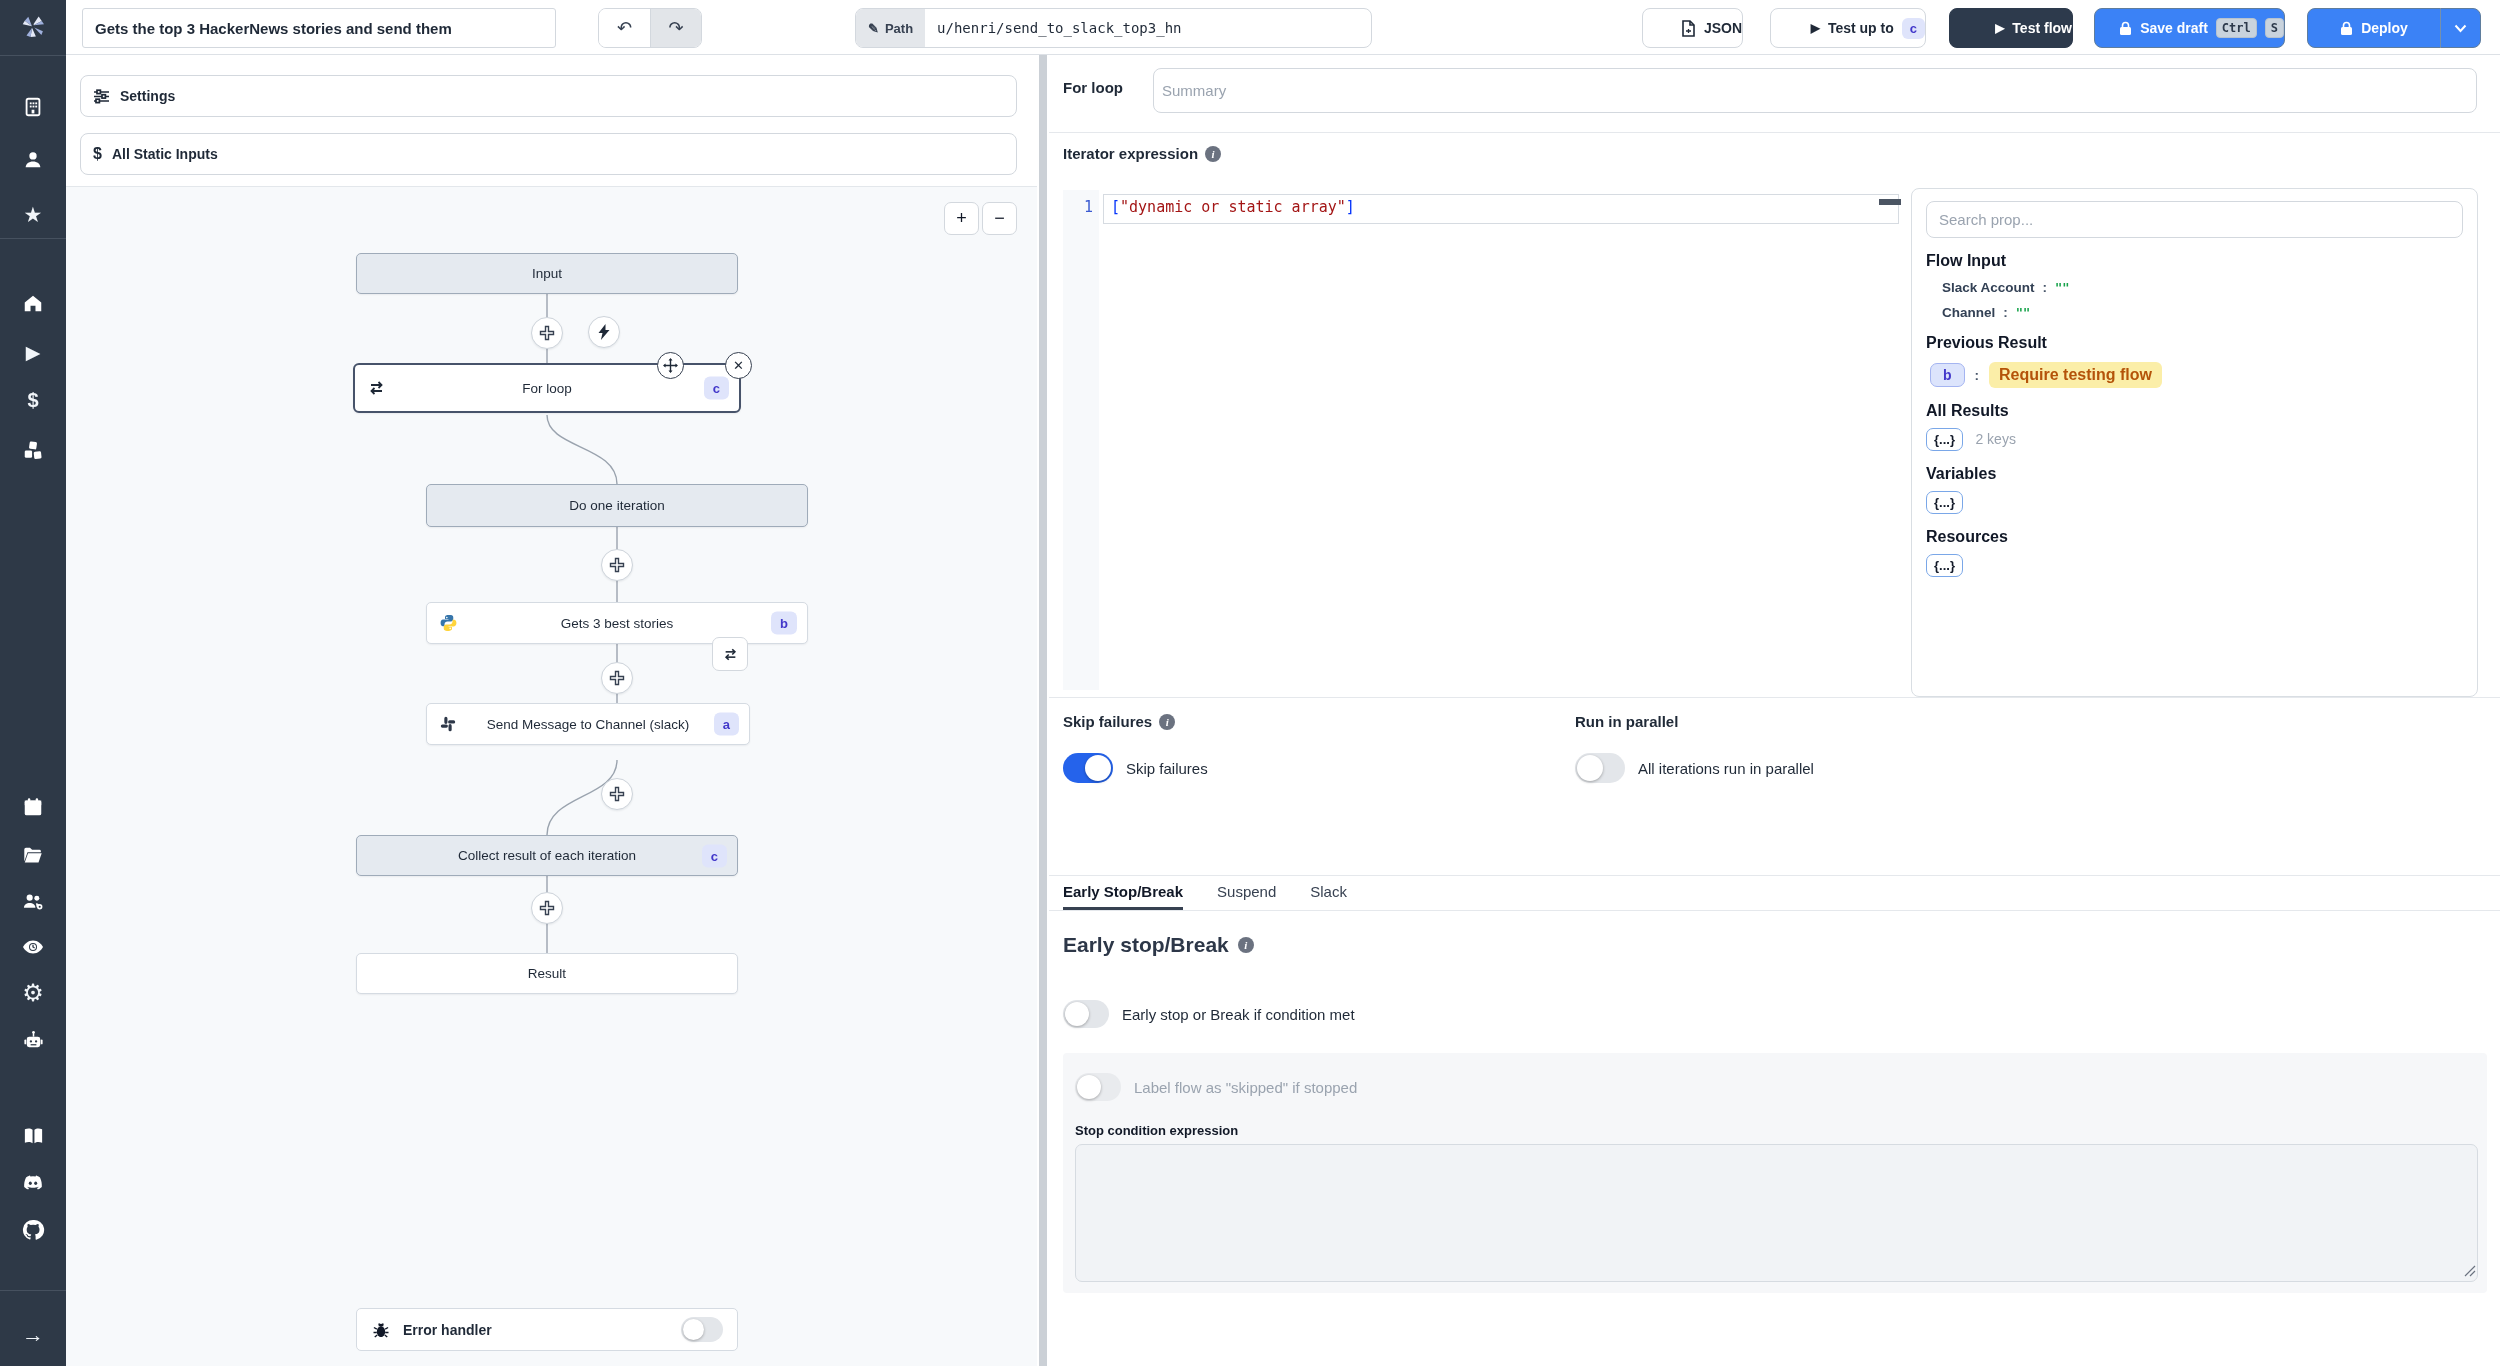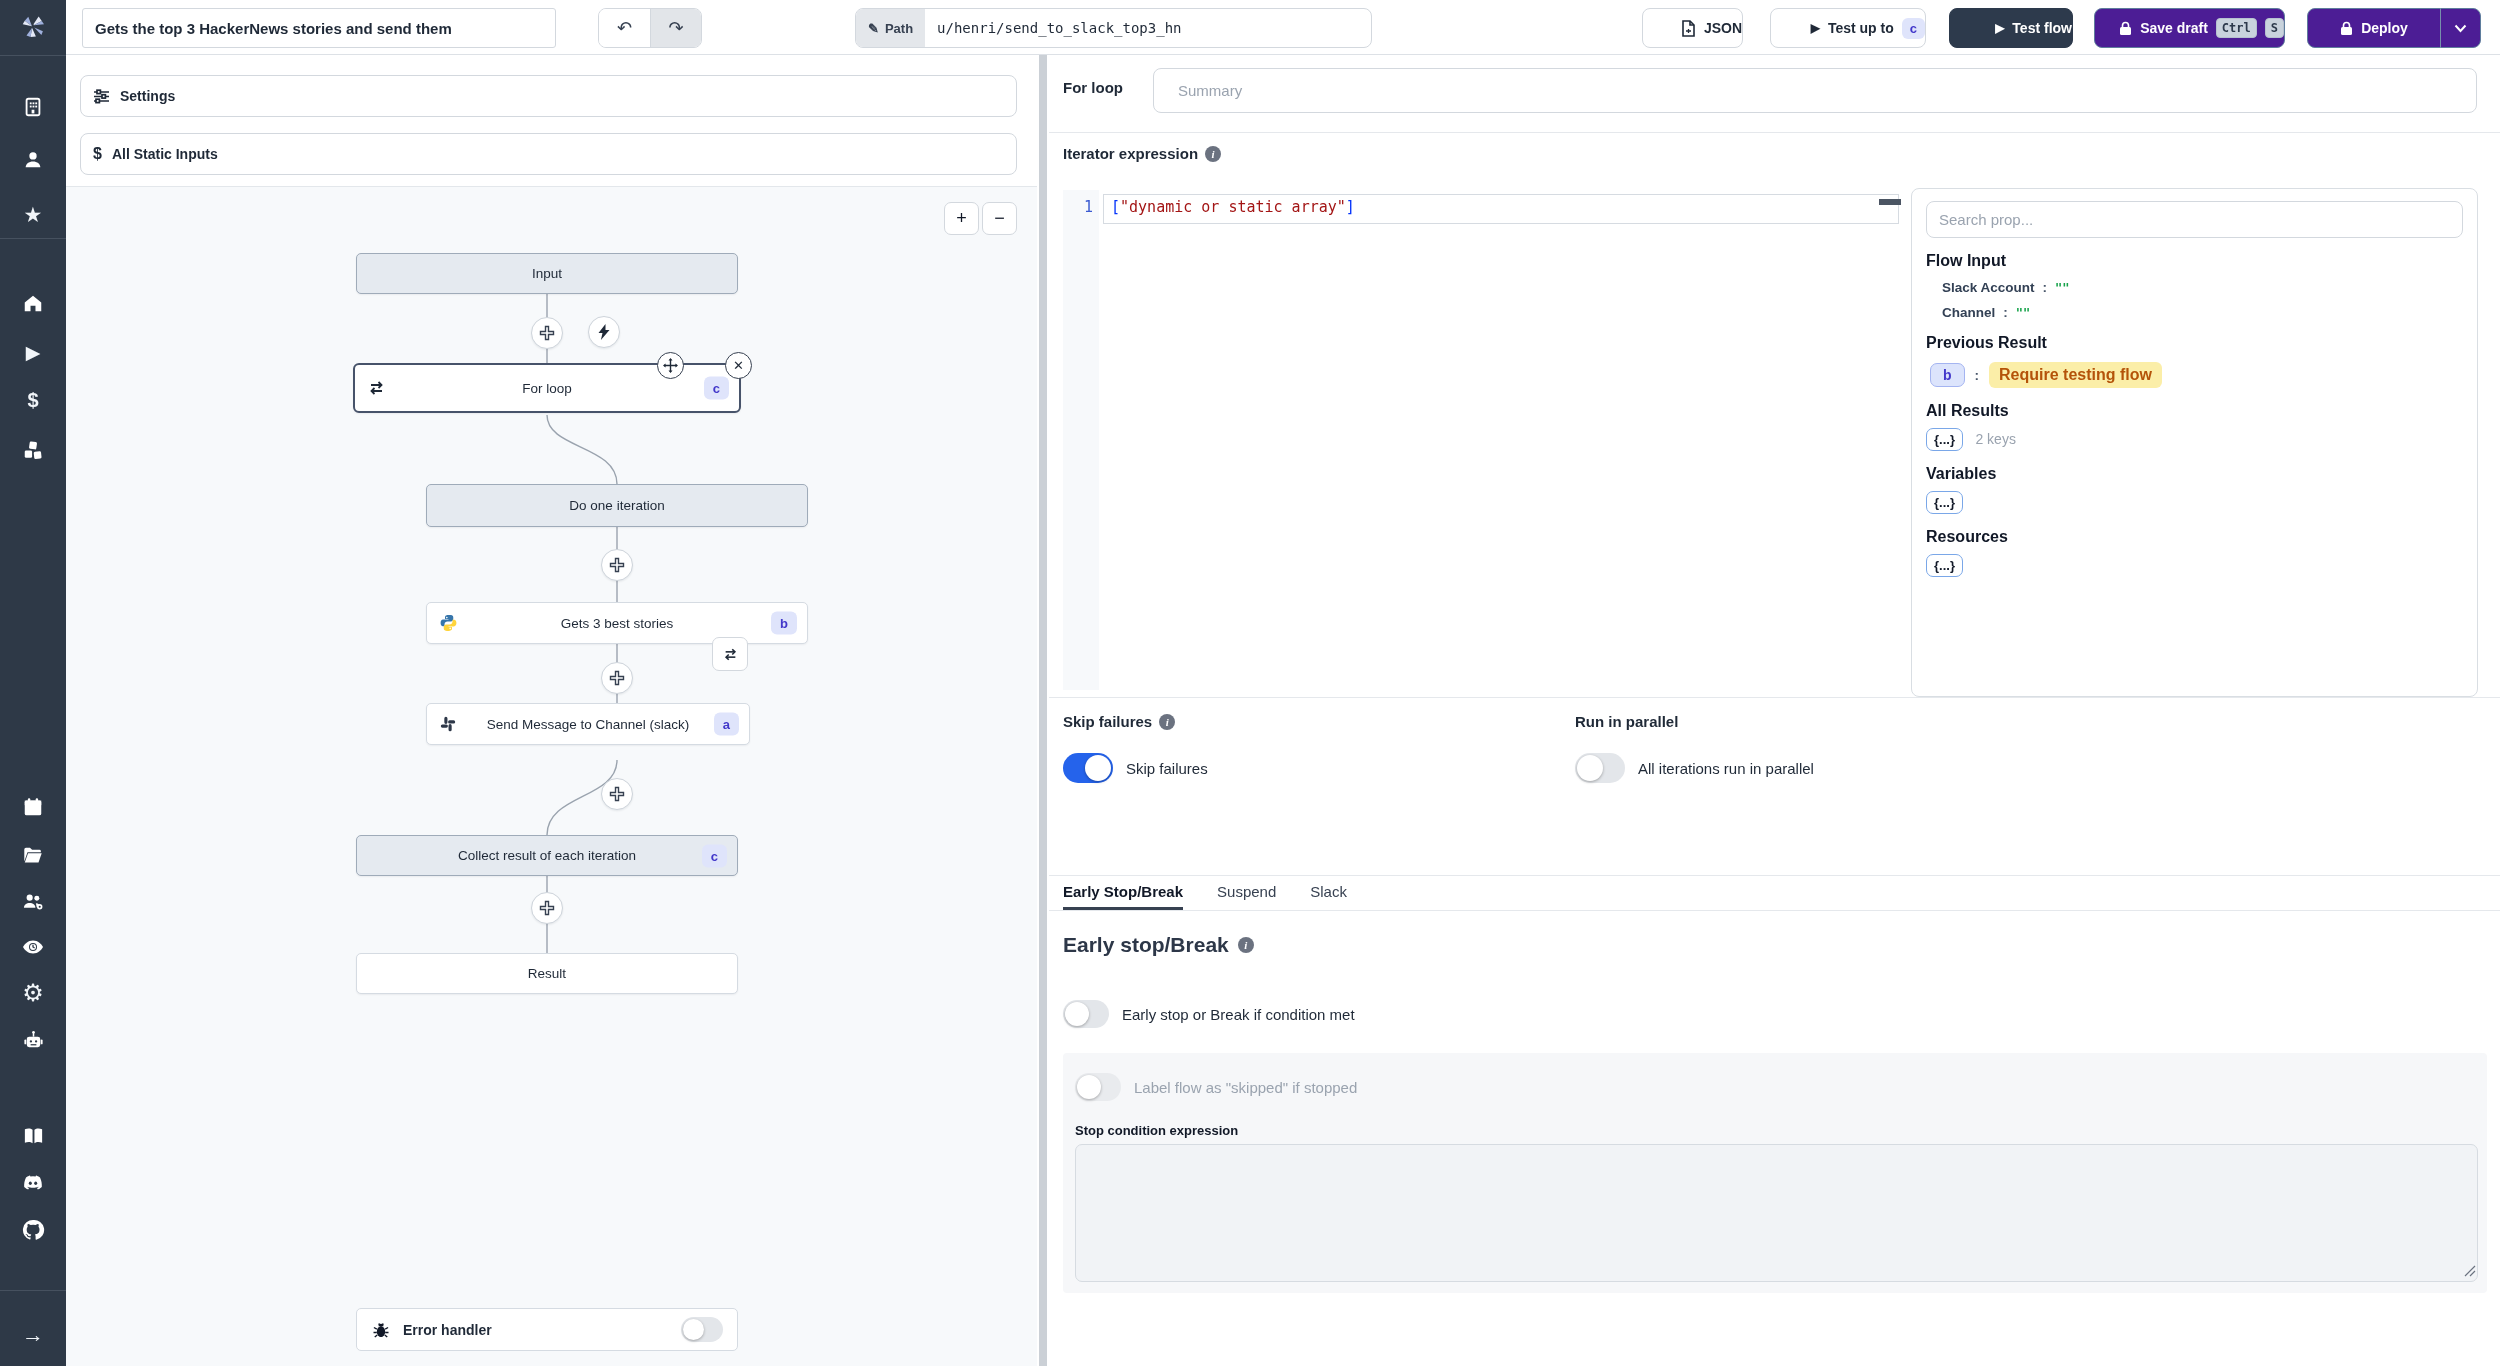--- a/index.html
+++ b/index.html
@@ -17,21 +17,21 @@
   .topbar { position:absolute; left:66px; top:0; width:2434px; height:55px; background:#fff; border-bottom:1px solid #dde1e6; }
   .title-input { position:absolute; left:16px; top:8px; width:474px; height:40px; border:1px solid #d3d8de; border-radius:3px; padding:0 12px; font-size:15px; font-weight:bold; color:#1f2937; white-space:nowrap; overflow:hidden; display:flex; align-items:center; background:#fff; }
   .undo-group { position:absolute; left:532px; top:8px; height:40px; display:flex; border:1px solid #d3d8de; border-radius:8px; overflow:hidden; }
   .undo-btn { width:51px; height:100%; display:flex; align-items:center; justify-content:center; font-size:18px; color:#374151; background:#fff; cursor:pointer; }
   .undo-btn.redo { background:#e2e5e9; border-left:1px solid #d3d8de; }
   .path-box { position:absolute; left:789px; top:8px; width:517px; height:40px; border:1px solid #d3d8de; border-radius:8px; display:flex; align-items:center; overflow:hidden; background:#fff; }
   .path-chip { height:100%; background:#e4e7eb; display:flex; align-items:center; gap:6px; padding:0 12px; font-size:13px; font-weight:bold; color:#374151; }
   .path-value { font-family:"DejaVu Sans Mono", monospace; font-size:14px; color:#1f2937; padding:0 12px; }
   .tb-btn { position:absolute; top:8px; height:40px; border:1px solid #d3d8de; border-radius:8px; background:#fff; display:flex; align-items:center; justify-content:flex-end; gap:8px; font-size:14px; font-weight:bold; color:#1f2937; cursor:pointer; }
   .tb-btn.dark { background:#2d3a4c; border-color:#2d3a4c; color:#fff; }
-  .tb-btn.steel { background:#4c1d95; border-color:#5f7d9d; color:#fff; }
+  .tb-btn.steel { background:#3b82f6; border-color:#5f7d9d; color:#fff; }
   .mini-badge { background:#dfe4fb; color:#4338ca; font-weight:bold; font-size:13px; border-radius:6px; padding:3px 8px; }
   .kbd { background:#c9d3dd; color:#2d3a4c; font-family:"DejaVu Sans Mono", monospace; font-size:12px; border-radius:4px; padding:2px 5px; border:1px solid #b6c2cf; }
   .deploy-sep { width:1px; height:40px; background:#7690ab; }
   .play-glyph { font-size:12px; }
 
   
   .leftpane { position:absolute; left:66px; top:55px; width:971px; height:1311px; background:#fff; }
   .panel-btn { position:absolute; left:14px; width:937px; height:42px; border:1px solid #d3d8de; border-radius:8px; background:#fff; display:flex; align-items:center; gap:10px; padding:0 12px; font-size:14px; font-weight:bold; color:#1f2937; cursor:pointer; }
   .canvas { position:absolute; left:0; top:131px; width:971px; height:1180px; background:#f7f9fb; border-top:1px solid #e3e7eb; overflow:hidden; }
   .zoom-btn { position:absolute; top:15px; width:35px; height:33px; border:1px solid #d3d8de; border-radius:7px; background:#fff; display:flex; align-items:center; justify-content:center; font-size:18px; color:#111827; cursor:pointer; }
@@ -47,21 +47,21 @@
   .loop-chip { position:absolute; width:36px; height:34px; background:#fff; border:1px solid #d3d8de; border-radius:7px; display:flex; align-items:center; justify-content:center; cursor:pointer; }
 
   .errnode { position:absolute; left:290px; top:1121px; width:382px; height:43px; background:#fff; border:1px solid #d5dbe2; border-radius:5px; display:flex; align-items:center; gap:12px; padding:4px 14px; font-size:14px; font-weight:bold; cursor:pointer; }
 
   
   .splitter { position:absolute; left:1037px; top:55px; width:12px; height:1311px; background:#cbd0d6; border-left:2px solid #fff; border-right:2px solid #fff; cursor:col-resize; }
 
   
   .rightpane { position:absolute; left:1049px; top:55px; width:1451px; height:1311px; background:#fff; }
   .module-label { position:absolute; left:14px; top:24px; font-size:15px; font-weight:bold; }
-  .summary-input { position:absolute; left:104px; top:13px; width:1324px; height:45px; border:1px solid #d3d8de; border-radius:8px; padding:0 24px; font-size:15px; font-family:"Liberation Sans", sans-serif; color:#1f2937; background:#fff; }
+  .summary-input { position:absolute; left:104px; top:13px; width:1324px; height:45px; border:1px solid #d3d8de; border-radius:8px; padding:0 8px; font-size:15px; font-family:"Liberation Sans", sans-serif; color:#1f2937; background:#fff; }
   .summary-input::placeholder { color:#9aa3af; }
   .rdivider { position:absolute; left:0; width:1451px; border-top:1px solid #e5e8ec; }
   .section-label { font-size:15px; font-weight:bold; color:#1f2937; display:flex; align-items:center; gap:7px; }
   .info-dot { width:16px; height:16px; border-radius:50%; background:#6b7280; color:#fff; font-size:11px; font-weight:bold; display:inline-flex; align-items:center; justify-content:center; font-family:"Liberation Serif", serif; font-style:italic; }
 
   .editor { position:absolute; left:14px; top:135px; width:840px; height:500px; background:#fff; }
   .ed-gutter { position:absolute; left:0; top:0; width:36px; height:500px; background:#f7f9fb; }
   .ed-lineno { position:absolute; left:0; top:8px; width:30px; text-align:right; font-family:"DejaVu Sans Mono", monospace; font-size:15px; color:#3b5bd1; }
   .ed-linebox { position:absolute; left:40px; top:4px; width:796px; height:30px; border:1px solid #d6dbe1; background:#fff; }
   .ed-code { position:absolute; left:48px; top:8px; font-family:"DejaVu Sans Mono", monospace; font-size:15px; white-space:pre; }

